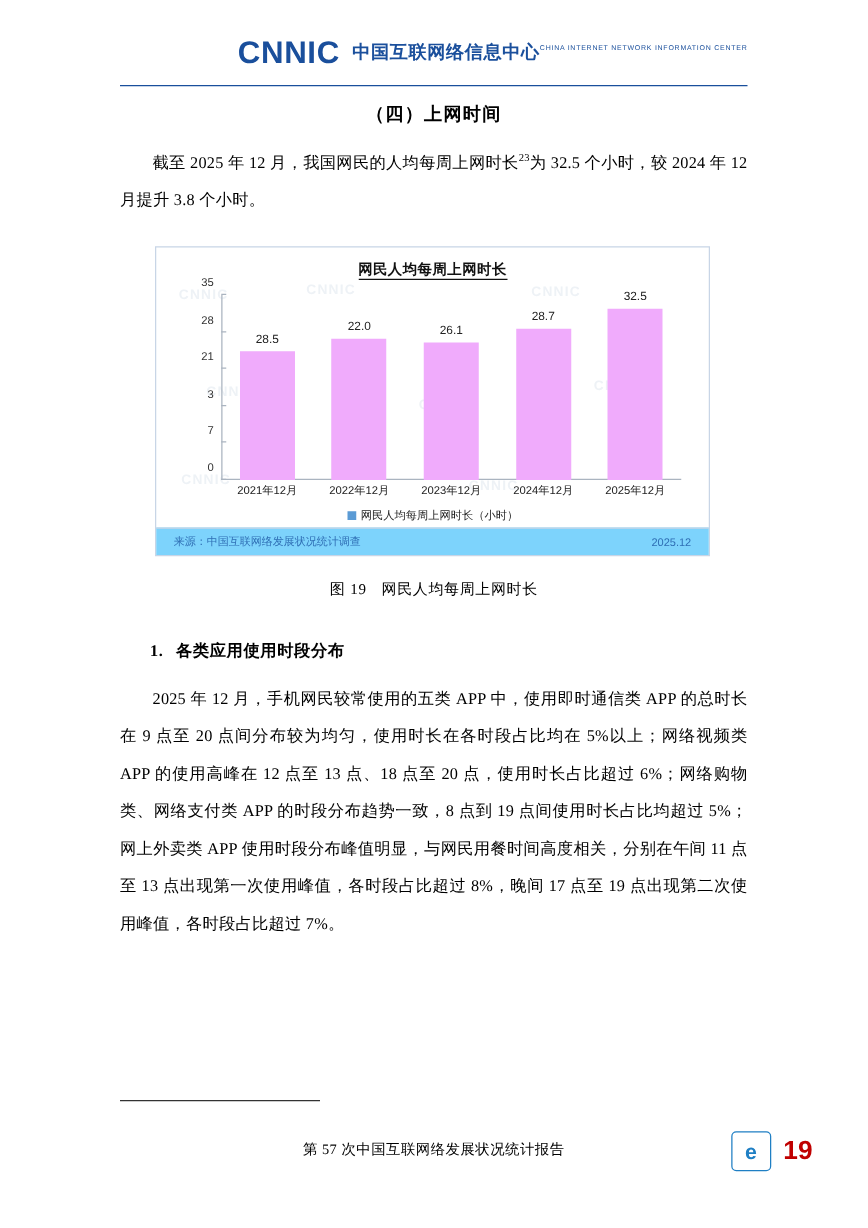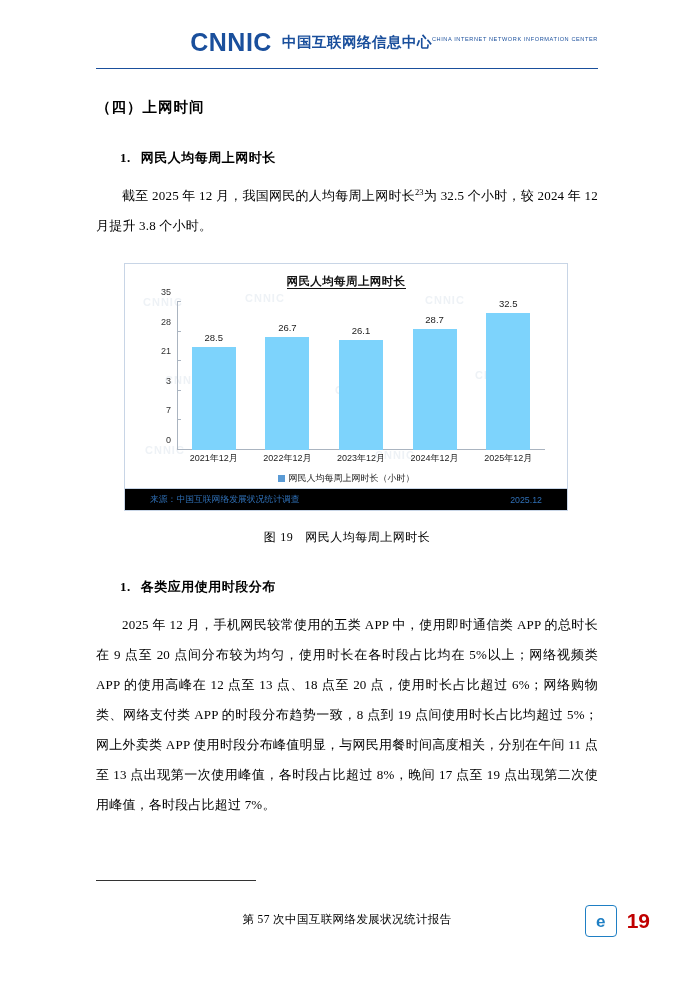--- a/index.html
+++ b/index.html
@@ -82,22 +82,23 @@
     position: absolute;
     left: 96px;
     top: 82px;
     width: 502px;
   }
   h2.section-title {
     font-family: "Liberation Serif", serif;
     font-size: 14.5px;
     font-weight: bold;
     letter-spacing: 1px;
-    margin: 16px 0 0 0;
+    margin: 0 0 0 0;
     padding: 0;
+    text-align: center;
   }
   h3.sub-title {
     font-family: "Liberation Serif", serif;
     font-size: 13px;
     font-weight: bold;
     margin: 32px 0 0 24px;
     padding: 0;
     letter-spacing: 0.5px;
   }
   h3.sub-title .num {
@@ -202,21 +203,21 @@
   .bar-cell {
     flex: 1 1 0;
     height: 100%;
     position: relative;
     display: flex;
     align-items: flex-end;
     justify-content: center;
   }
   .bar {
     width: 44px;
-    background: #7dd3fc;
+    background: #f0abfc;
     position: relative;
   }
   .bar-label {
     position: absolute;
     top: -15px;
     left: 50%;
     transform: translateX(-50%);
     font-family: "Liberation Sans", sans-serif;
     font-size: 9.5px;
     color: #222;
@@ -253,26 +254,26 @@
     background: #5b9bd5;
     margin-right: 4px;
     vertical-align: middle;
   }
   .source-bar {
     position: absolute;
     left: 0;
     right: 0;
     bottom: 0;
     height: 22px;
-    background: #000000;
+    background: #7dd3fc;
     border-top: 1px solid #c8d5e6;
     display: flex;
     align-items: center;
     justify-content: space-between;
-    padding: 0 25px;
+    padding: 0 14px;
     box-sizing: border-box;
     font-family: "Liberation Sans", sans-serif;
     font-size: 8.8px;
     color: #2f6fb5;
   }
   .fig-caption {
     margin: 18px 0 12px 0;
     text-align: center;
     font-size: 12px;
     letter-spacing: 0.5px;
@@ -361,23 +362,20 @@
         <div class="logo-en">CHINA INTERNET NETWORK INFORMATION CENTER</div>
       </div>
     </div>
     <div class="header-rule"></div>
   </div>
 
   <div class="content">
 
     <h2 class="section-title">（四）上网时间</h2>
 
-    <h3 class="sub-title">
-      <span class="num">1.</span><span>网民人均每周上网时长</span>
-    </h3>
 
     <p class="para">
       <span>截至 2025 年 12 月，我国网民的人均每周上网时长</span><sup>23</sup><span>为 32.5 个小时，较 2024 年 12 月提升 3.8 个小时。</span>
     </p>
 
     <div class="chart-box">
 
       <div class="wm" style="left:18px; top:32px;">CNNIC</div>
       <div class="wm" style="left:120px; top:28px;">CNNIC</div>
       <div class="wm" style="left:300px; top:30px;">CNNIC</div>
@@ -409,21 +407,21 @@
         <div class="ytick" style="bottom:148px;">35</div>
 
         <div class="bars">
           <div class="bar-cell">
             <div class="bar" style="height:103px;">
               <span class="bar-label">28.5</span>
             </div>
           </div>
           <div class="bar-cell">
             <div class="bar" style="height:112.9px;">
-              <span class="bar-label">26.7</span>
+              <span class="bar-label">22.0</span>
             </div>
           </div>
           <div class="bar-cell">
             <div class="bar" style="height:110.4px;">
               <span class="bar-label">26.1</span>
             </div>
           </div>
           <div class="bar-cell">
             <div class="bar" style="height:121.3px;">
               <span class="bar-label">28.7</span>

